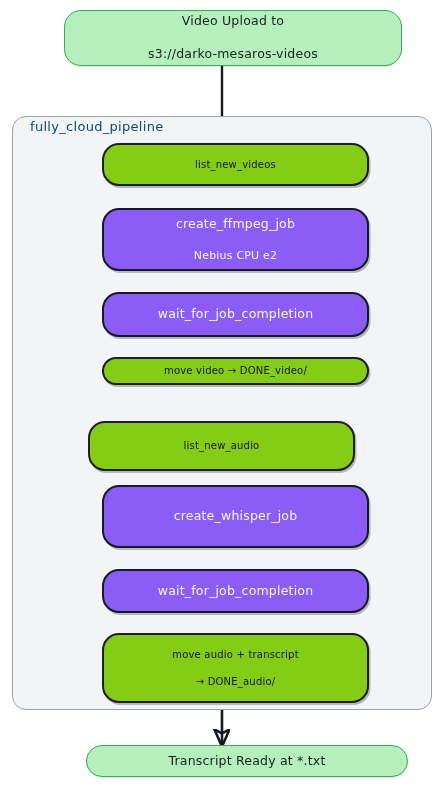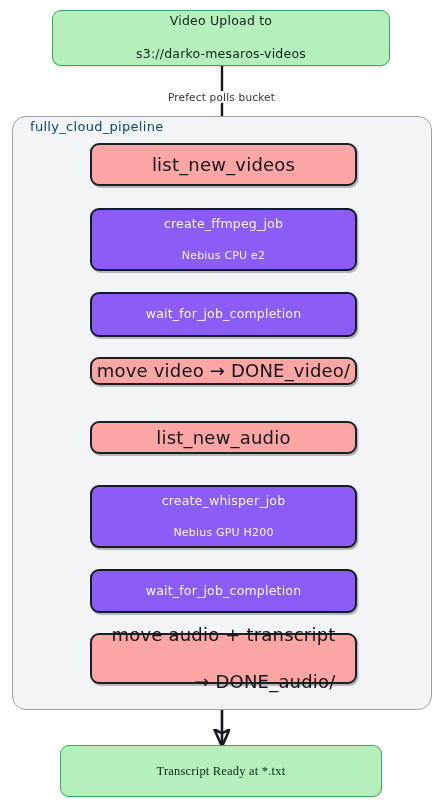--- a/index.html
+++ b/index.html
@@ -25,43 +25,43 @@
   }
 
   
   .node {
     position: absolute;
     box-sizing: border-box;
     display: flex;
     align-items: center;
     justify-content: center;
     text-align: center;
-    border-radius: 9px;
+    border-radius: 17px;
     line-height: 1.32;
     letter-spacing: 0.2px;
     white-space: pre-line;
+    margin-left: 12px;
   }
 
   
   .node--terminal {
     background: #b5f0bc;
     border: 1.6px solid #36a95b;
     color: #12231a;
     font-size: 12.5px;
     box-shadow: 0 1px 1px rgba(0,0,0,0.10);
   }
 
   
   .node--light {
-    background: #fca5a5;
+    background: #84cc16;
     border: 2.2px solid #1b1f24;
     color: #131619;
-    font-size: 18px;
+    font-size: 10px;
     box-shadow: 1.5px 2px 0 rgba(20,24,28,0.28);
-    text-align: right;
   }
 
   
   .node--dark {
     background: #8b5cf6;
     border: 2.2px solid #141b26;
     color: #f2f6fa;
     font-size: 12.5px;
     box-shadow: 1.5px 2px 0 rgba(20,24,28,0.28);
   }
@@ -144,21 +144,20 @@
     <line x1="222" y1="464" x2="222" y2="484" stroke-width="2.1" marker-end="url(#arrowhead)"></line>
     <line x1="222" y1="548" x2="222" y2="568" stroke-width="2.1" marker-end="url(#arrowhead)"></line>
     <line x1="222" y1="613" x2="222" y2="632" stroke-width="2.1" marker-end="url(#arrowhead)"></line>
 
     <line x1="222" y1="686" x2="222" y2="744" stroke-width="2.6" marker-end="url(#arrowhead-big)"></line>
   </svg>
 
   <div id="subgraph-box"></div>
   <div id="subgraph-title">fully_cloud_pipeline</div>
 
-  <div id="edge-label-poll"><span class="lbl">Prefect polls bucket</span></div>
 
   <div class="node node--terminal" style="left:52px; top:10px; width:338px; height:56px;">
     <div>
       <div>Video Upload to</div>
       <div>s3://darko-mesaros-videos</div>
     </div>
   </div>
 
   <div class="node node--light" style="left:90px; top:143px; width:267px; height:43px;">
     <div>
@@ -178,45 +177,44 @@
       <div>wait_for_job_completion</div>
     </div>
   </div>
 
   <div class="node node--light" style="left:90px; top:357px; width:267px; height:28px;">
     <div>
       <div>move video → DONE_video/</div>
     </div>
   </div>
 
-  <div class="node node--light" style="left:90px; top:421px; width:267px; height:33px;">
+  <div class="node node--light" style="left:76px; top:421px; width:267px; height:50px;">
     <div>
       <div>list_new_audio</div>
     </div>
   </div>
 
   <div class="node node--dark" style="left:90px; top:485px; width:267px; height:63px;justify-content:center;">
     <div>
       <div>create_whisper_job</div>
-      <div class="sub">Nebius GPU H200</div>
     </div>
   </div>
 
   <div class="node node--dark" style="left:90px; top:569px; width:267px; height:44px;">
     <div>
       <div>wait_for_job_completion</div>
     </div>
   </div>
 
-  <div class="node node--light" style="left:90px; top:633px; width:267px; height:51px;">
+  <div class="node node--light" style="left:90px; top:633px; width:267px; height:70px;">
     <div>
       <div>move audio + transcript</div>
       <div>→ DONE_audio/</div>
     </div>
   </div>
 
-  <div class="node node--terminal" style="left:60px; top:745px; width:322px; height:52px;font-family:Liberation Serif, serif;">
+  <div class="node node--terminal" style="left:74px; top:745px; width:322px; height:32px;">
     <div>
       <div>Transcript Ready at *.txt</div>
     </div>
   </div>
 
 </div>
 
 </body></html>

